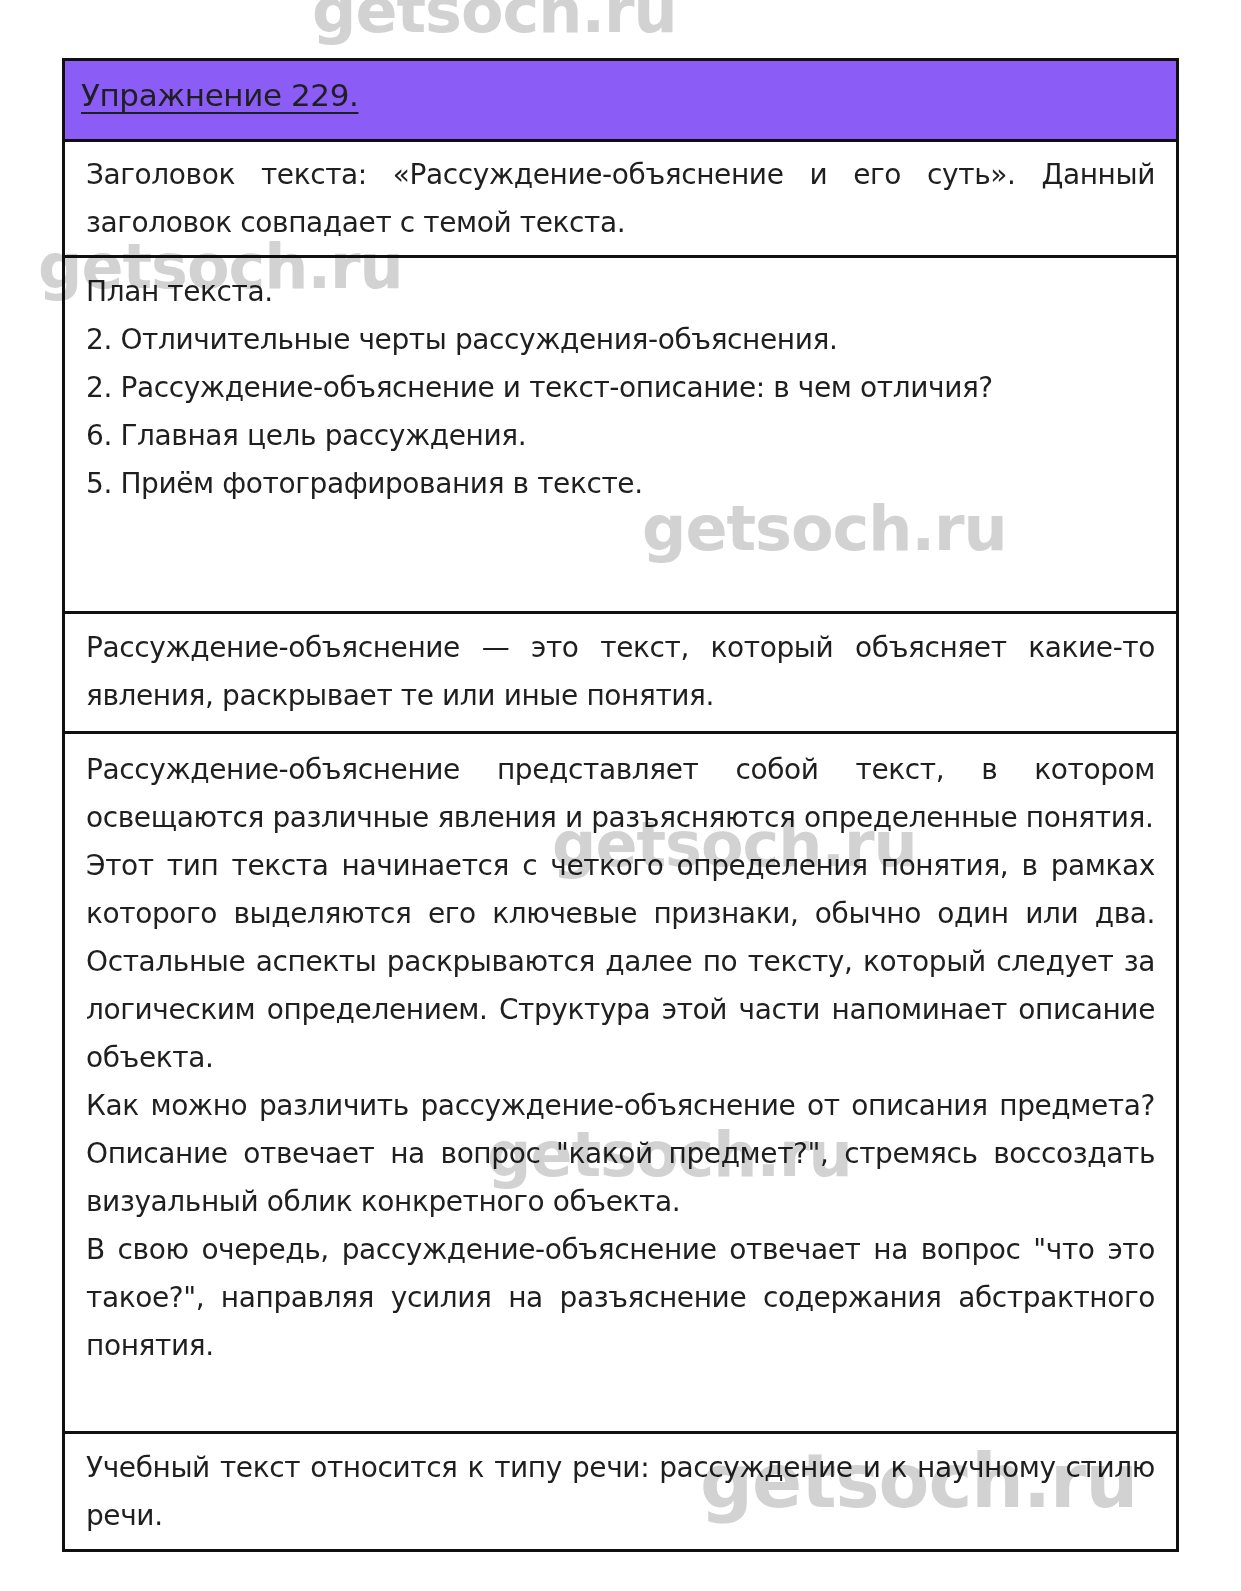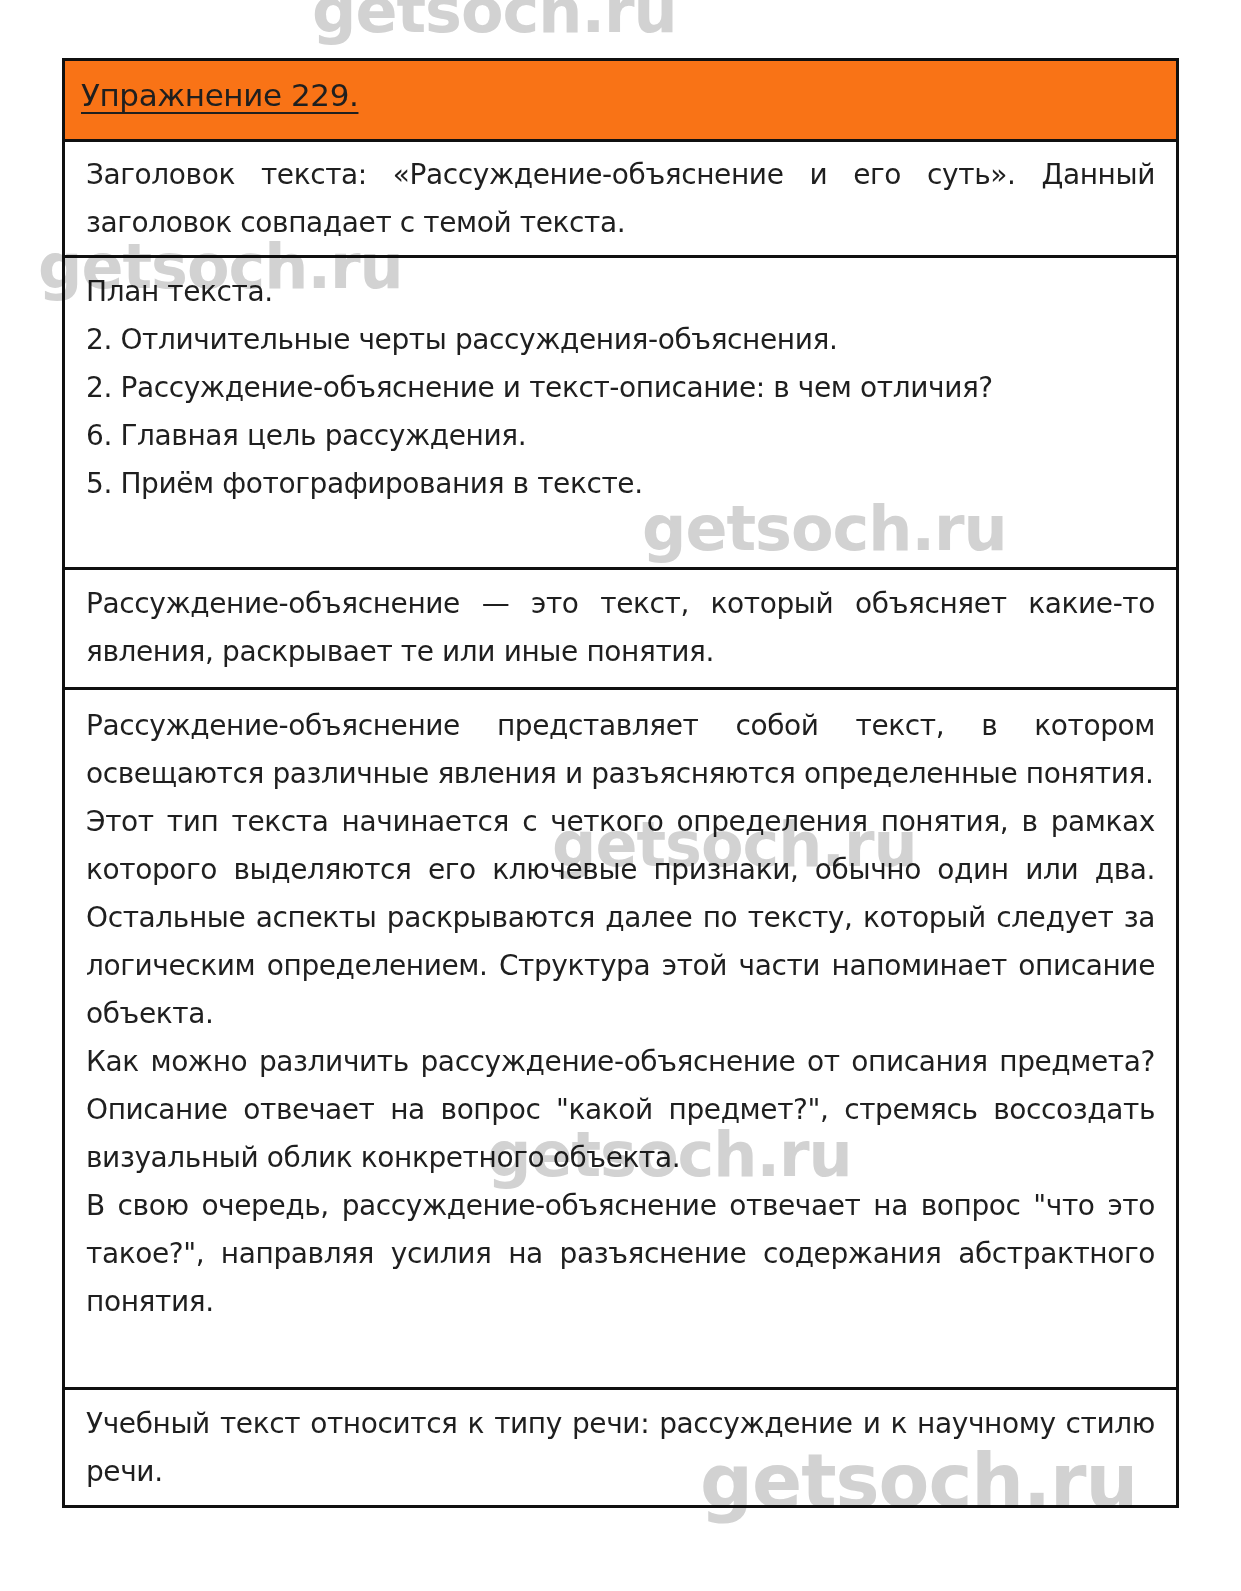--- a/index.html
+++ b/index.html
@@ -31,34 +31,34 @@
     box-sizing: border-box;
     padding: 8px 21px;
     font-size: 28px;
     line-height: 48px;
     letter-spacing: -0.4px;
   }
   .row + .row {
     border-top: 3px solid #101010;
   }
   .row-header {
-    background: #f97316;
+    background: #8b5cf6;
     min-height: 76px;
     padding: 12px 16px 18px 16px;
   }
   .row-header .exercise-title {
     font-size: 31px;
     line-height: 44px;
     text-decoration: underline;
     text-decoration-thickness: 2px;
     text-underline-offset: 6px;
   }
   .row-title-answer   { min-height: 112px; padding-top: 9px;  }
   .row-plan           { min-height: 312px; padding-top: 10px; }
-  .row-definition     { min-height: 120px; padding-top: 10px; }
+  .row-definition     { min-height: 120px; padding-top: 10px; margin-top: 44px; }
   .row-speech-type    { min-height: 118px; padding-top: 10px; }
   .row-explanation    { min-height: 700px; padding-top: 12px; }
 
   .justified { text-align: justify; }
   .row-explanation p {
     margin: 0;
     text-align: justify;
   }
   .plan-title, .plan-item {
     text-align: left;

